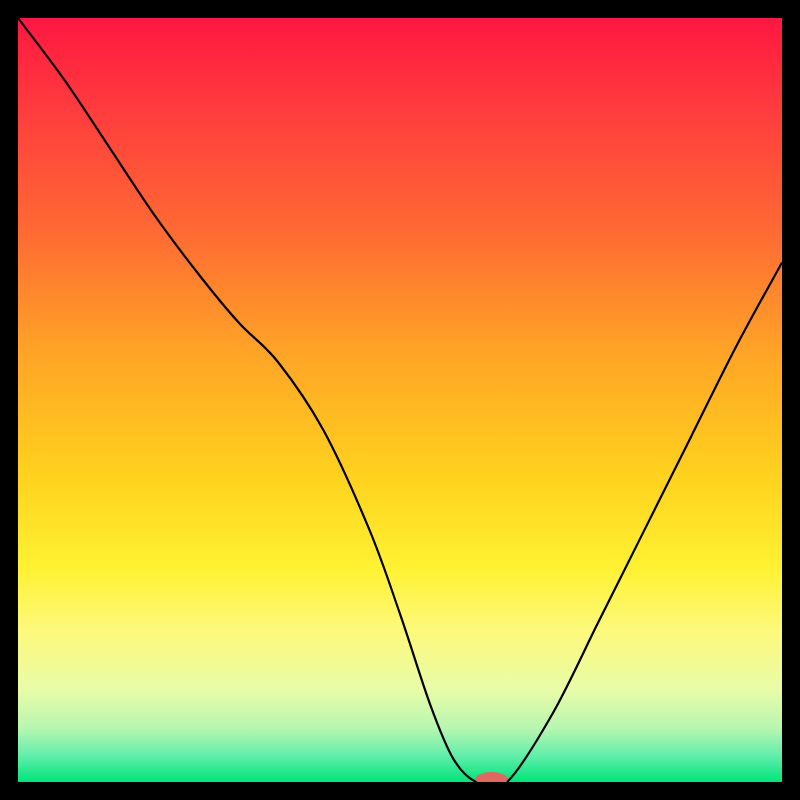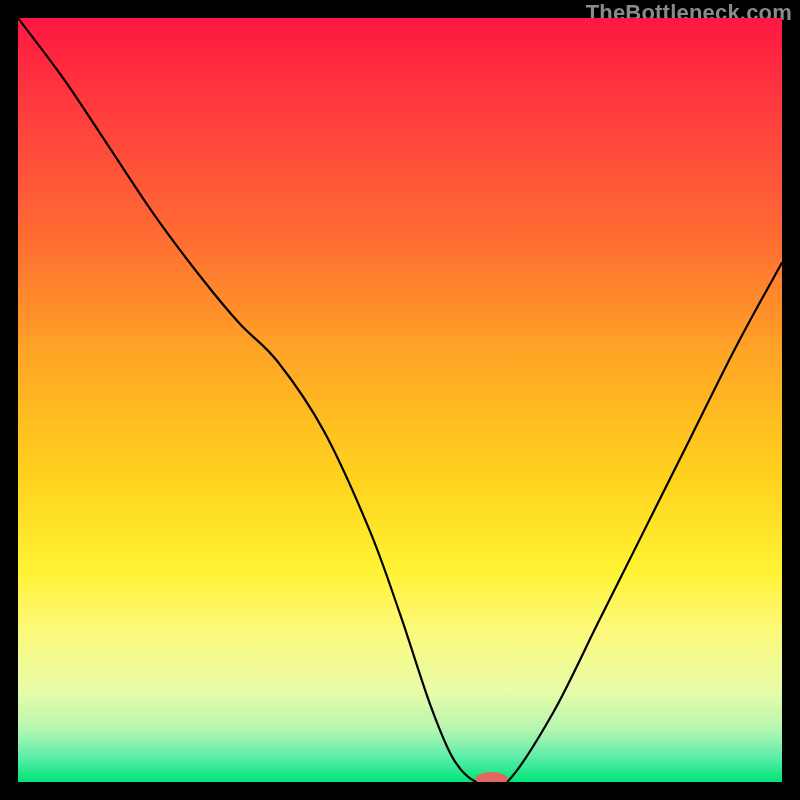--- a/index.html
+++ b/index.html
@@ -38,21 +38,20 @@
     font-weight: 600;
     color: #8a8a8a;
     letter-spacing: 0.2px;
   }
 </style>
 </head>
 <body>
 
 <div class="frame">
 
-  <div class="credit">TheBottleneck.com</div>
 
   <div class="plot">
     <svg viewBox="0 0 764 764" preserveAspectRatio="none">
       <defs>
         <linearGradient id="bg-grad" x1="0" y1="0" x2="0" y2="1">
             <stop offset="0%" stop-color="#ff1741"></stop>
             <stop offset="12%" stop-color="#ff3c3e"></stop>
             <stop offset="28.000000000000004%" stop-color="#ff6a33"></stop>
             <stop offset="44%" stop-color="#ffa526"></stop>
             <stop offset="60%" stop-color="#ffd21e"></stop>

